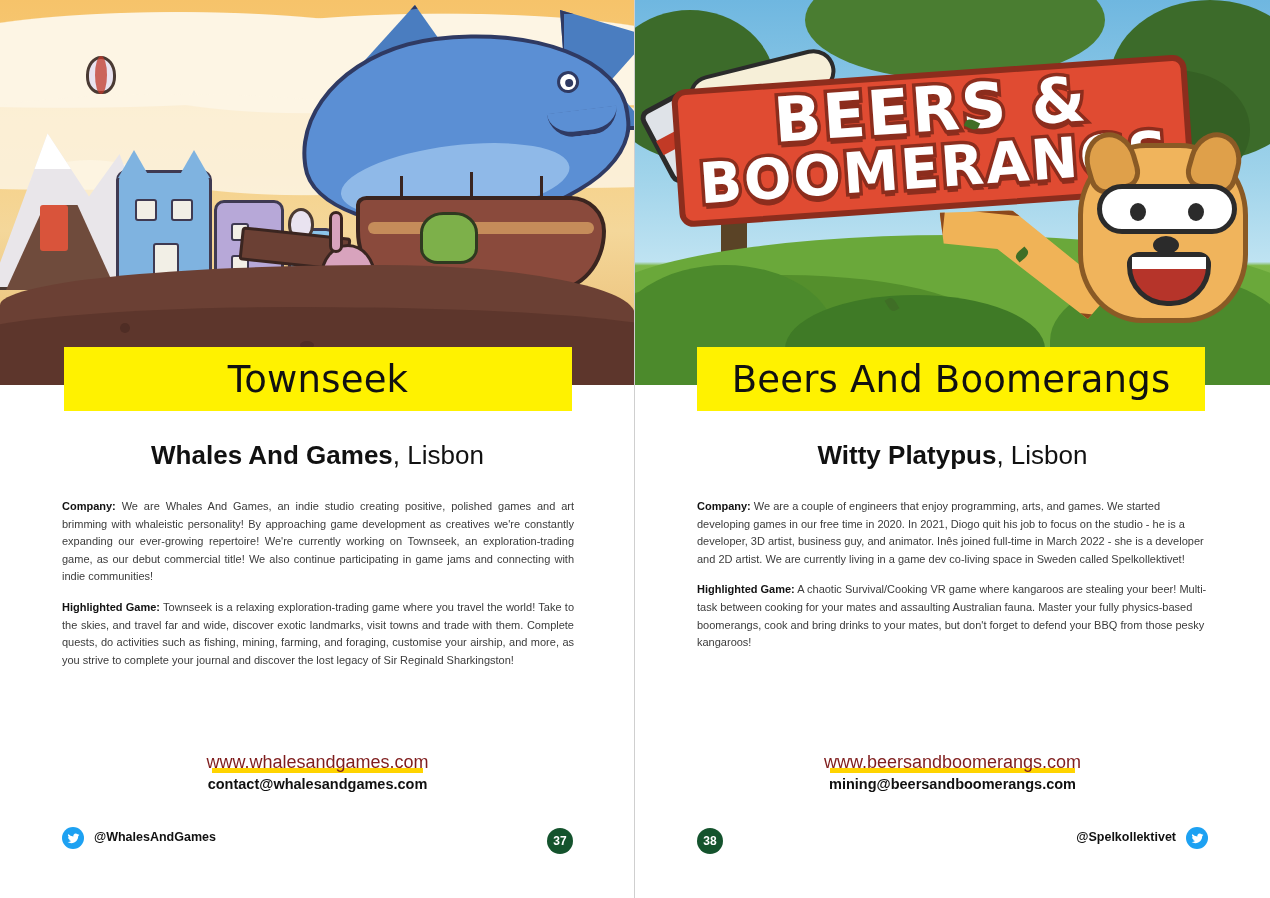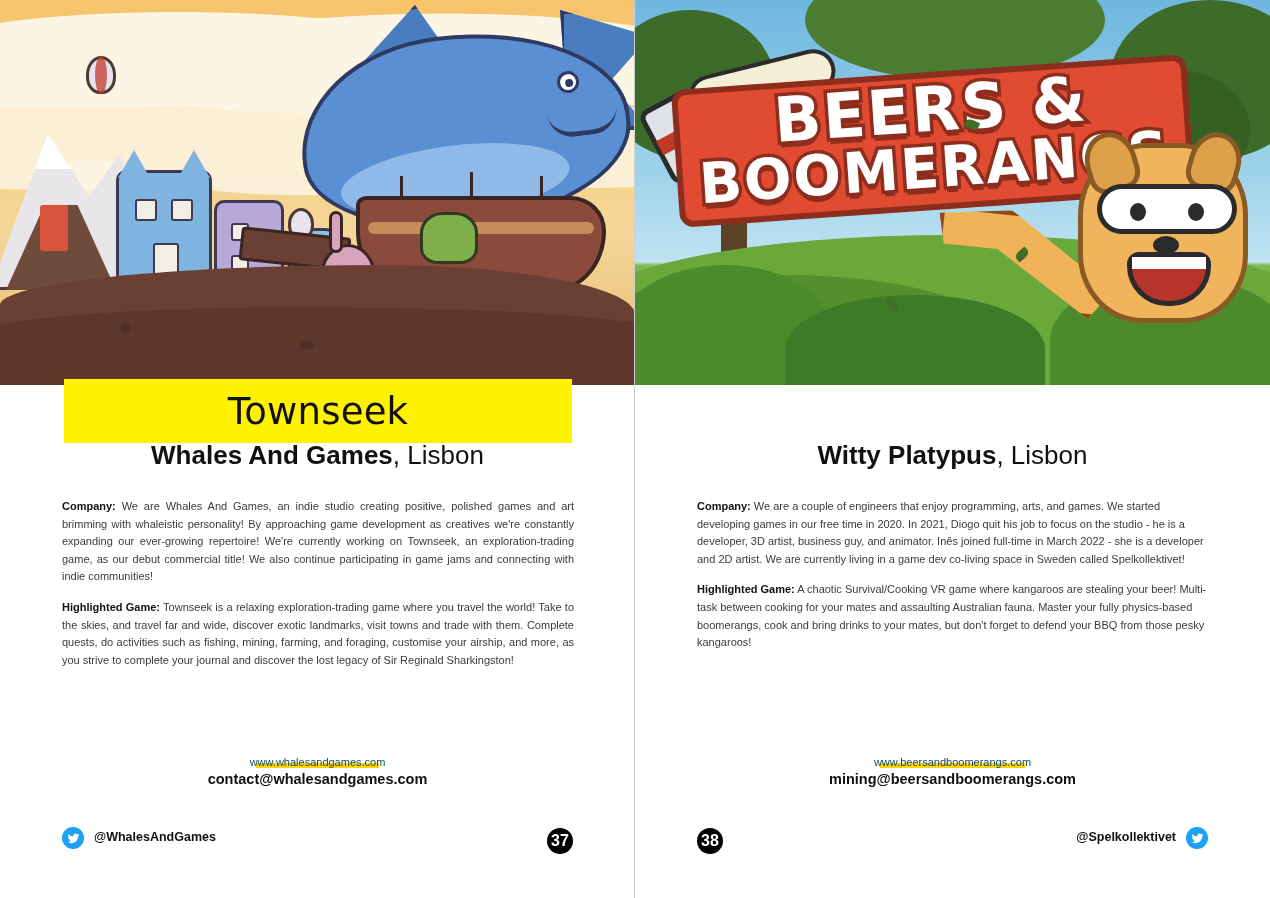--- a/index.html
+++ b/index.html
@@ -171,21 +171,20 @@
   .dog .nose { position: absolute; left: 70px; top: 88px; width: 26px; height: 18px; background: #2b2b2b; border-radius: 50%;}
   .dog .mouth { position: absolute; left: 44px; top: 104px; width: 84px; height: 54px; background: #b6342a; border: 5px solid #2b2b2b; border-radius: 12px 12px 40px 40px;}
   .dog .teeth { position: absolute; left: 0; right: 0; top: 0; height: 12px; background: #fff;}
   .leaf { position: absolute; width: 14px; height: 9px; background: #3f6e26; border-radius: 50% 0 50% 0; }
 
   
   .title-band {
     position: absolute; top: 347px; background: #fff200;
     height: 64px; display: flex; align-items: center; justify-content: center;
     z-index: 20;
-    margin-top: 32px;
   }
   .title-band .title {
     font-family: "DejaVu Sans", sans-serif;
     font-size: 37px; color: #111; font-weight: 400; letter-spacing: .2px;
   }
   .page-left .title-band { left: 64px; width: 508px; }
   .page-right .title-band { left: 62px; width: 508px; }
 
   
   .studio {
@@ -201,21 +200,21 @@
 
   .para {
     font-size: 11px; line-height: 17.6px; color: #3b3b3b;
     text-align: justify; margin-bottom: 13px;
   }
   .para.ragged { text-align: left; }
   .para .lead { font-weight: 700; color: #111; }
 
   .links { position: absolute; left: 0; width: 100%; text-align: center; top: 752px; }
   .url {
-    display: inline-block; font-size: 11px; color: #0c4a6e;
+    display: inline-block; font-size: 18px; color: #7f1d1d;
     padding-bottom: 2px; position: relative;
   }
   .url:after {
     content: ""; position: absolute; left: -8px; right: -8px; bottom: -2px;
     height: 5px; background: #ffdd00; z-index: -1;
   }
   .url-wrap { position: relative; display: inline-block; }
   .url-hl {
     position: absolute; left: 6px; right: 6px; bottom: 2px; height: 5px; background: #ffd400;
   }
@@ -223,21 +222,21 @@
 
   .footer { position: absolute; bottom: 47px; width: 100%; height: 24px; }
   .handle { position: absolute; font-size: 12.5px; font-weight: 700; color: #111; top: 3px; }
   .tw {
     position: absolute; width: 22px; height: 22px; border-radius: 50%;
     background: #1da1f2; display: flex; align-items: center; justify-content: center;
   }
   .tw svg { width: 13px; height: 13px; fill: #fff; }
   .pagenum {
     position: absolute; width: 26px; height: 26px; border-radius: 50%;
-    background: #000000; color: #fff; font-size: 16px; font-weight: 700;
+    background: #14532d; color: #fff; font-size: 12px; font-weight: 700;
     display: flex; align-items: center; justify-content: center; top: 1px;
   }
   .page-left .footer .tw { left: 62px; }
   .page-left .footer .handle { left: 94px; }
   .page-left .footer .pagenum { right: 62px; }
   .page-right .footer .tw { right: 62px; }
   .page-right .footer .handle { right: 94px; }
   .page-right .footer .pagenum { left: 62px; }
 </style>
 </head>
@@ -382,20 +381,23 @@
         <div class="mouth">
             <div class="teeth"></div>
           </div>
       </div>
 
       <div class="leaf" style="left:330px; top:120px; transform:rotate(25deg);"></div>
       <div class="leaf" style="left:380px; top:250px; transform:rotate(-40deg);"></div>
       <div class="leaf" style="left:250px; top:300px; transform:rotate(60deg);"></div>
     </div>
 
+    <div class="title-band">
+      <span class="title">Beers And Boomerangs</span>
+    </div>
 
     <div class="studio">
       <b>Witty Platypus</b><span class="city">, Lisbon</span>
     </div>
 
     <div class="body" style="left:62px;">
       <p class="para ragged">
         <span class="lead">Company:</span><span> We are a couple of engineers that enjoy programming, arts, and games. We started developing games in our free time in 2020. In 2021, Diogo quit his job to focus on the studio - he is a developer, 3D artist, business guy, and animator. Inês joined full-time in March 2022 - she is a developer and 2D artist.
 We are currently living in a game dev co-living space in Sweden called Spelkollektivet!</span>
       </p>

